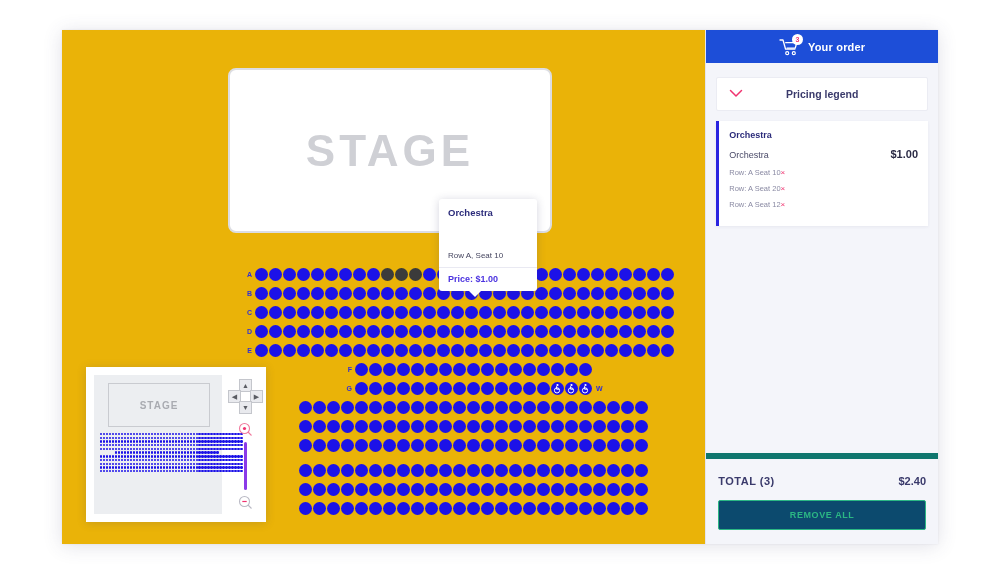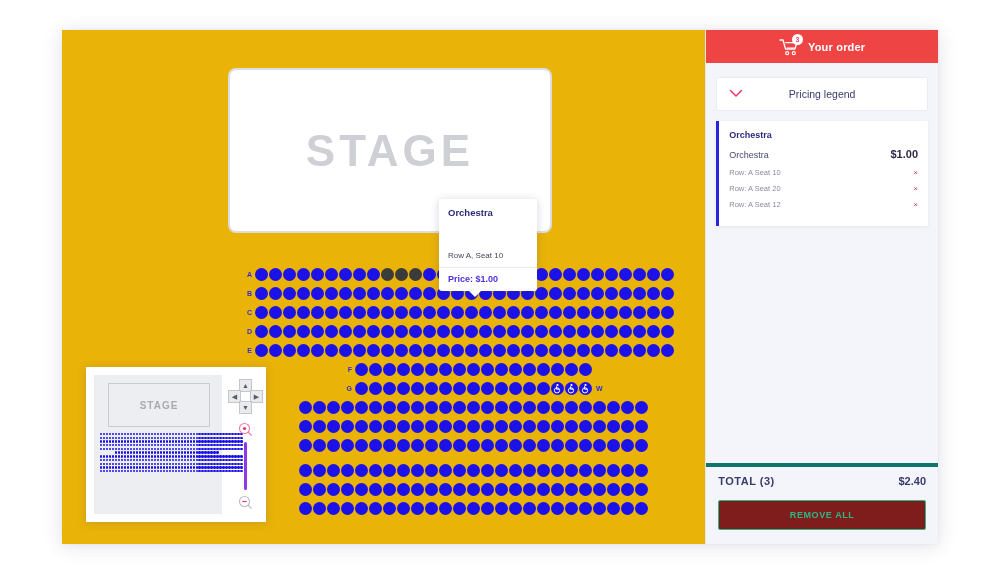--- a/index.html
+++ b/index.html
@@ -161,21 +161,21 @@
   
   .order-pane {
     width: 232px; height: 514px;
     background: #f4f5fa;
     border-left: 1px solid #e4e5ee;
     display: flex; flex-direction: column;
     position: relative;
   }
   .order-header {
     height: 33px;
-    background: #ef4444;
+    background: #1d4ed8;
     display: flex; align-items: center; justify-content: center;
     gap: 9px;
   }
   .cart-wrap { position: relative; width: 20px; height: 18px; }
   .cart-badge {
     position: absolute; right: -4px; top: -4px;
     width: 11px; height: 11px; border-radius: 50%;
     background: #ffffff; color: #f0336f;
     font-size: 7px; font-weight: bold;
     display: flex; align-items: center; justify-content: center;
@@ -192,57 +192,57 @@
     border-radius: 2px;
     display: flex; align-items: center;
     position: relative;
   }
   .legend-chev {
     position: absolute; left: 12px; top: 9px;
     color: #f0336f; font-size: 13px; line-height: 1;
   }
   .legend-text {
     width: 100%; text-align: center;
-    font-size: 10.5px; color: #3a3a6b; font-weight: normal;
+    font-size: 10.5px; color: #3a3a6b; font-weight: bold;
   }
   .order-card {
     margin: 10px 10px 0 10px;
     background: #ffffff;
     border-left: 3px solid #2a24e0;
     box-shadow: 0 1px 3px rgba(60,60,100,0.07);
     padding: 9px 10px 10px 10px;
   }
   .oc-section { font-size: 9px; color: #2b2b7a; font-weight: bold; margin-bottom: 8px; }
   .oc-line { display: flex; justify-content: space-between; align-items: baseline; margin-bottom: 8px; }
   .oc-name { font-size: 9px; color: #4a4a68; }
   .oc-price { font-size: 11px; color: #2b2b45; font-weight: bold; }
   .oc-seat {
-    display: flex; justify-content: space-between; align-items: center;
+    display: flex; align-items: center;
     margin-bottom: 7px;
   }
   .oc-seat-label { font-size: 7.5px; color: #8a8aa3; }
   .oc-remove { font-size: 8px; color: #f0336f; cursor: pointer; }
 
   .order-footer {
     margin-top: auto;
-    border-top: 4px solid #0f766e;
-    padding: 8px 12px 14px 12px;
+    border-top: 6px solid #0f766e;
+    padding: 16px 12px 14px 12px;
   }
   .total-row { display: flex; justify-content: space-between; align-items: baseline; margin-bottom: 13px; }
   .total-label { font-size: 11px; color: #3a3a6b; font-weight: bold; letter-spacing: 0.5px; }
   .total-value { font-size: 11px; color: #3a3a6b; font-weight: bold; }
   .btn-row { display: flex; gap: 9px; }
   .btn {
     flex: 1; height: 28px;
     border-radius: 2px;
     display: flex; align-items: center; justify-content: center;
     font-size: 9px; font-weight: bold; letter-spacing: 0.6px;
     cursor: pointer;
   }
-  .btn-outline { background: #7f1d1d; border: 1px solid #2bb784; color: #2bb784; }
+  .btn-outline { background: #0c4a6e; border: 1px solid #2bb784; color: #2bb784; }
   .btn-solid { background: #21b186; color: #ffffff; border: 1px solid #21b186; }
 </style>
 </head>
 <body>
 
 <div id="app">
 
   <div class="map-pane">
 
     <div class="stage-box">

